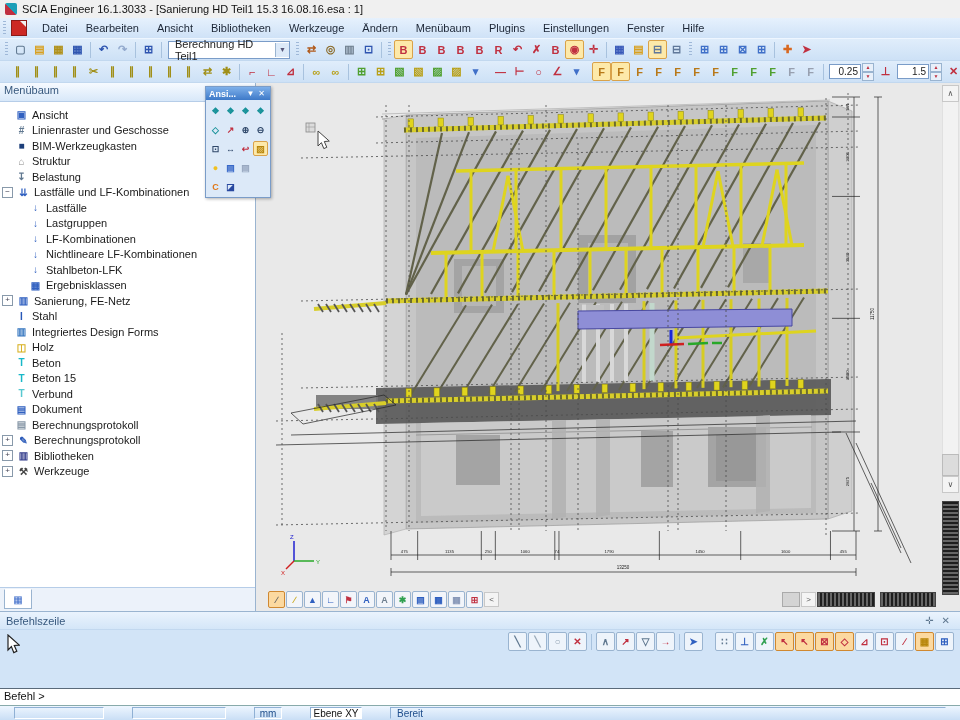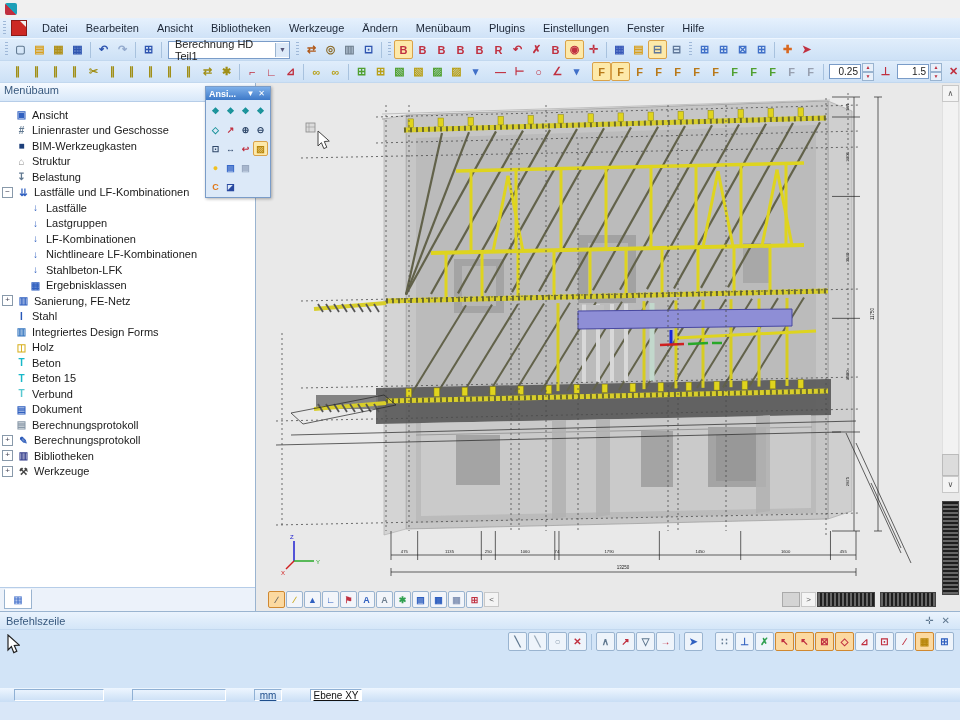--- a/index.html
+++ b/index.html
@@ -66,33 +66,34 @@
   .cmd-header .sp{flex:1;}
   .cmd-header .hbtn{color:#607890;font-size:10px;padding:0 4px;}
   .cmd-body{flex:1;background:#d2e4f7;position:relative;}
   .snapbar{position:absolute;right:6px;top:2px;display:flex;align-items:center;gap:1px;}
   .snapbar .ti{width:17px;height:17px;background:#eef4fb;border:1px solid #9ab4d0;font-size:10px;}
   .snapbar .ti.hl{background:#fcd9a0;border-color:#d08830;}
   .cursorA{position:absolute;left:6px;top:4px;}
   
   .cmdline{height:15px;background:#fff;border-top:1px solid #5a6a7a;border-bottom:1px solid #8aa;font-size:11px;color:#111;padding:1px 4px 0 4px;}
   .statusbar{height:14px;display:flex;align-items:stretch;background:linear-gradient(#eef6ff,#c9def5);font-size:10px;color:#1f4e8c;}
-  .seg{border:1px solid;border-color:#8fb0d4 #fff #fff #8fb0d4;margin:1px 14px;display:flex;align-items:center;justify-content:center;text-decoration:underline;}
+  .seg{border:1px solid;border-color:#8fb0d4 #fff #fff #8fb0d4;margin:1px 14px;display:flex;align-items:center;justify-content:center;}
   .seg1{width:88px;}.seg2{width:92px;}
   .segmm{width:26px;}
   .segplane{width:50px;background:#fff;color:#111;}
   .segstate{flex:1;justify-content:flex-start;padding-left:6px;border-color:#8fb0d4 transparent transparent #8fb0d4;}
 </style>
 </head>
 <body>
 
 <div id="app">
 
   <div class="titlebar">
     <span class="app-logo"></span>
+    <span>SCIA Engineer 16.1.3033 - [Sanierung HD Teil1 15.3 16.08.16.esa : 1]</span>
   </div>
 
   <div class="menubar">
     <span class="grip2"></span>
     <span class="scia-doc"></span>
     <span id="menu-items" style="display:flex">
         <span class="menu-item">Datei</span>
         <span class="menu-item">Bearbeiten</span>
         <span class="menu-item">Ansicht</span>
         <span class="menu-item">Bibliotheken</span>
@@ -694,26 +695,30 @@
           <span class="ti hl" style="color: rgb(192, 48, 64);">◇</span>
           <span class="ti" style="color: rgb(192, 48, 64);">⊿</span>
           <span class="ti" style="color: rgb(192, 48, 64);">⊡</span>
           <span class="ti" style="color: rgb(192, 48, 64);">∕</span>
           <span class="ti hl" style="color: rgb(184, 134, 11);">▦</span>
           <span class="ti" style="color: rgb(48, 96, 192);">⊞</span>
         </div>
     </div>
   </div>
 
+  <div class="cmdline">
+    <span>Befehl &gt;</span>
+  </div>
 
   <div class="statusbar">
     <div class="seg seg1"></div>
     <div class="seg seg2"></div>
     <div class="seg segmm">mm</div>
     <div class="seg segplane">Ebene XY</div>
+    <div class="seg segstate">Bereit</div>
   </div>
 
   <div class="ansicht">
     <div class="ans-h">
       <span>Ansi...</span>
       <span class="sp"></span>
       <span class="hbtn">▼</span>
       <span class="hbtn">✕</span>
     </div>
     <div class="ans-grid" id="ansgrid">

